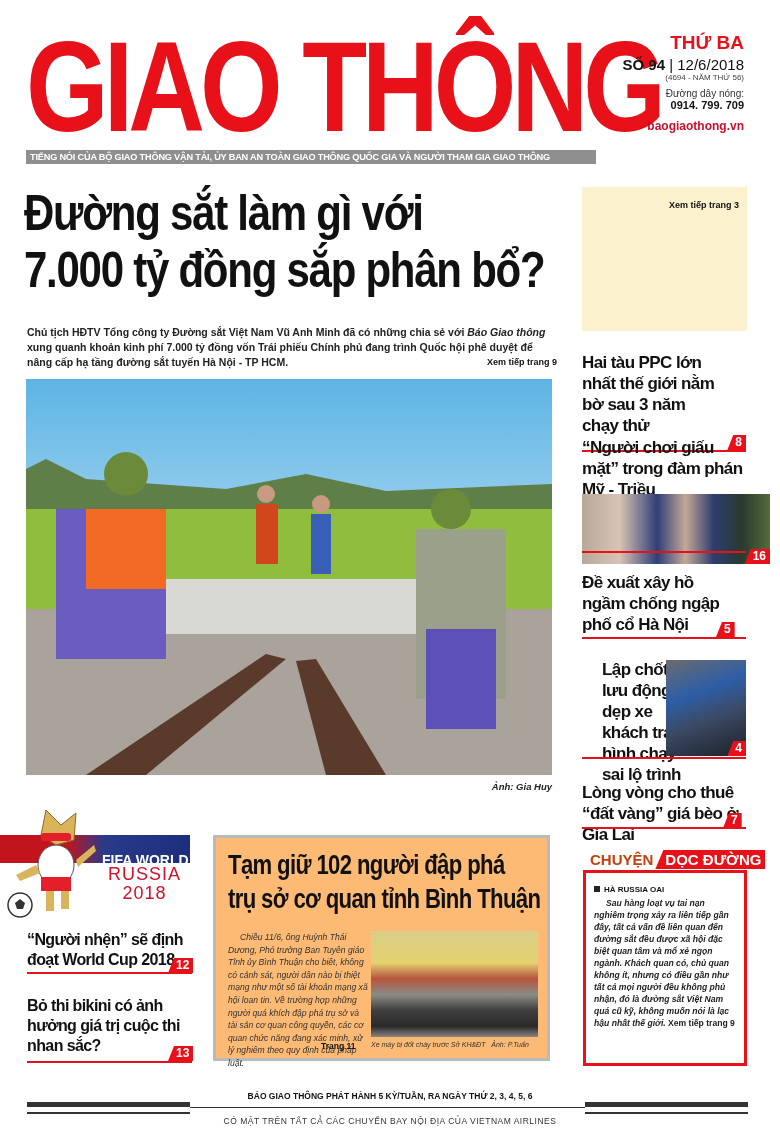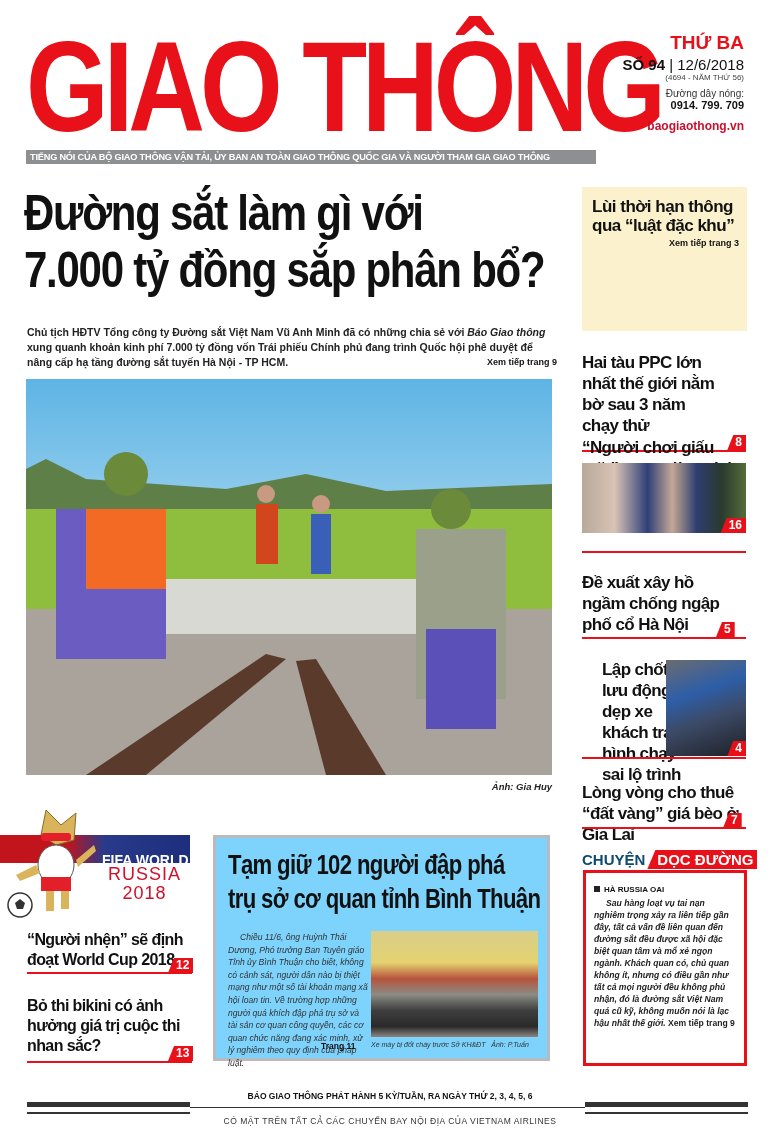--- a/index.html
+++ b/index.html
@@ -33,41 +33,41 @@
   
   .box-yellow { left: 582px; top: 187px; width: 165px; height: 144px; background: #fbf1cd; padding: 10px 8px 6px 10px; }
   .box-yellow h3 { font-size: 17px; line-height: 19px; font-weight: 900; letter-spacing: -0.5px; }
   .box-yellow p { font-size: 9px; font-style: italic; line-height: 13px; margin-top: 5px; text-indent: 14px; color: #333; }
   .box-yellow .more { text-align: right; margin-top: 3px; }
 
   .rhead { font-weight: 900; font-size: 17px; line-height: 21px; letter-spacing: -0.6px; }
   .redline { height: 2px; background: #e8111a; }
   .tag { position: absolute; background: #e8111a; color: #fff; font-weight: bold; font-size: 12px; height: 15px; line-height: 15px; padding: 0 4px 0 8px; clip-path: polygon(6px 0, 100% 0, 100% 100%, 0 100%); text-align: right; }
 
-  .pic-leaders { left: 582px; top: 463px; width: 164px; height: 70px; background: linear-gradient(90deg, #b8a99a 0%, #d8c3b4 20%, #2f3f78 40%, #c4a896 55%, #2d3d70 70%, #2a3a2e 85%, #546c3a 100%); }
+  .pic-leaders { left: 582px; top: 494px; width: 188px; height: 70px; background: linear-gradient(90deg, #b8a99a 0%, #d8c3b4 20%, #2f3f78 40%, #c4a896 55%, #2d3d70 70%, #2a3a2e 85%, #546c3a 100%); }
   .pic-officer { left: 666px; top: 660px; width: 80px; height: 96px; background: linear-gradient(160deg, #6b6b70 0%, #2d5ea7 35%, #3c4a66 60%, #1e2026 100%); }
 
   
   .cdd-label { left: 582px; top: 851px; font-size: 15px; font-weight: bold; }
-  .cdd-label .black { color: #0c4a6e; }
+  .cdd-label .black { color: #c2410c; margin-left: 8px; }
   .cdd-label .red { background: #e8111a; color: #fff; padding: 1px 4px 1px 10px; clip-path: polygon(8px 0, 100% 0, 100% 100%, 0 100%); margin-left: 2px; }
   .cdd-box { left: 583px; top: 870px; width: 164px; height: 196px; border: 3px solid #e8111a; padding: 6px 8px; }
   .cdd-box h3 { font-size: 20px; line-height: 22px; font-weight: 900; font-style: italic; letter-spacing: -0.5px; }
   .cdd-box .author { font-size: 8px; font-weight: bold; margin-top: 6px; }
   .cdd-box .author::before { content: ""; display: inline-block; width: 6px; height: 6px; background: #222; margin-right: 4px; }
   .cdd-box p { font-size: 8.6px; font-style: italic; font-weight: bold; line-height: 12px; margin-top: 3px; text-indent: 12px; color: #222; }
 
   
   .wc-banner { left: 0; top: 835px; width: 190px; height: 28px; background: linear-gradient(90deg, #c2141c 0%, #c2141c 35%, #2a3a8a 55%, #1c2e7c 100%); }
   .wc-mascot { left: 6px; top: 805px; width: 92px; height: 118px; }
   .wc-text1 { left: 102px; top: 852px; color: #fff; font-weight: bold; font-size: 14px; }
   .wc-text2 { left: 108px; top: 865px; color: #d0112b; font-size: 18px; line-height: 19px; text-align: center; letter-spacing: 1px; }
 
   
-  .grey-box { left: 213px; top: 835px; width: 337px; height: 226px; background: #7dd3fc; border: 3px solid #b9babd; }
+  .grey-box { left: 213px; top: 835px; width: 337px; height: 226px; background: #fdba74; border: 3px solid #b9babd; }
   .grey-box h2 { position: absolute; left: 12px; top: 10px; font-weight: 900; font-size: 28px; line-height: 34px; letter-spacing: -0.8px; width: 420px; transform: scaleX(0.79); transform-origin: left top; }
   .grey-box p { position: absolute; left: 12px; top: 93px; width: 142px; font-size: 8.6px; font-style: italic; line-height: 12.6px; text-indent: 12px; color: #333; }
   .grey-box .pg { position: absolute; left: 105px; top: 203px; font-size: 8.5px; font-weight: bold; }
   .grey-pic { position: absolute; left: 155px; top: 93px; width: 167px; height: 106px; background: linear-gradient(180deg, #d9cf8a 0%, #e4d16f 30%, #b7533d 45%, #8a8c84 60%, #3e3e3e 75%, #2a2a2a 90%, #8a8580 100%); }
   .grey-cap { position: absolute; left: 155px; top: 203px; width: 170px; font-size: 7px; font-style: italic; color: #333; }
 
   
   .foot-line { height: 5px; background: #333; }
   .foot-thin { height: 2px; background: #333; }
   .foot1 { left: 0; top: 1091px; width: 780px; text-align: center; font-size: 8.5px; font-weight: bold; }
@@ -114,21 +114,20 @@
     <rect x="285" y="135" width="20" height="60" fill="#3a5fb9"></rect>
     <circle cx="240" cy="115" r="9" fill="#c89a82"></circle>
     <rect x="230" y="125" width="22" height="60" fill="#d2461e"></rect>
   </svg>
 </div>
 <div class="abs caption">
   <span class="credit">Ảnh: Gia Huy</span>
 </div>
 
 <div class="abs box-yellow">
-  <h3>Lùi thời hạn thông qua “luật đặc khu”</h3>
   <div class="more">Xem tiếp trang 3</div>
 </div>
 
 <div class="abs" style="left:582px; top:352px; width:164px;">
   <div class="rhead" style="width:140px;">Hai tàu PPC lớn nhất thế giới nằm bờ sau 3 năm chạy thử</div>
   <div style="position:relative; height:14px;">
       <div class="tag" style="right:0; top:-1px;">8</div>
     </div>
   <div class="redline"></div>
 </div>

